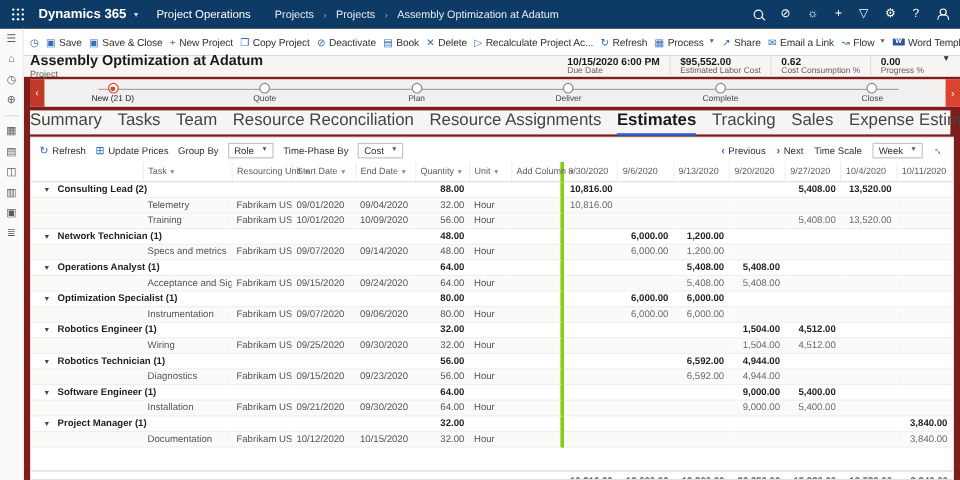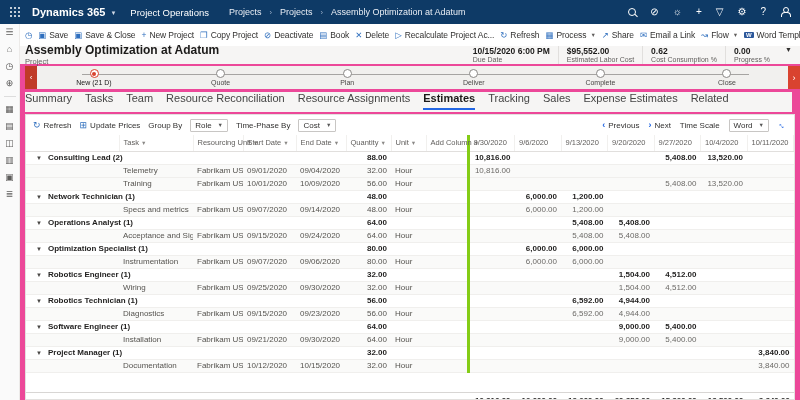--- a/index.html
+++ b/index.html
@@ -1,17 +1,17 @@
 <!DOCTYPE html>
 <html><head>
 <meta charset="utf-8">
 <style>
   *{margin:0;padding:0;box-sizing:border-box}
   html,body{width:800px;height:400px;overflow:hidden;font-family:"Liberation Sans",sans-serif;background:#fff}
-  .screen{position:relative;width:800px;height:400px;background:#ec4899}
+  .screen{position:relative;width:800px;height:400px;background:#7f1d1d}
 
   
   .topbar{position:absolute;top:0;left:0;right:0;height:24px;background:#0e3a66;display:flex;align-items:center;color:#fff;padding:0 10px}
   .waffle{display:grid;grid-template-columns:repeat(3,2px);grid-gap:2px;margin-right:12px;cursor:pointer}
   .waffle i{width:2px;height:2px;background:#fff;border-radius:50%}
   .brand{font-size:11px;font-weight:bold;white-space:nowrap}
   .tb-caret{font-size:6px;margin:2px 14px 0 5px;color:#cfd9e6}
   .app{font-size:9.5px;margin-right:20px;white-space:nowrap}
   .crumb{font-size:9px;color:#e8edf4;display:flex;gap:8px;align-items:center;white-space:nowrap}
   .crumb .sep{font-size:7.5px;color:#9fb3cc}
@@ -57,21 +57,21 @@
   .stages{position:absolute;top:0;left:0;right:0;bottom:0;display:flex;justify-content:space-between;padding:0 22px}
   .stage{display:flex;flex-direction:column;align-items:center;width:70px;cursor:pointer}
   .dot{width:9px;height:9px;border:1.5px solid #8a8886;border-radius:50%;background:#fff;margin-top:3px;position:relative}
   .stage.active .dot{border-color:#d9432f}
   .stage.active .dot::after{content:'';position:absolute;top:1.5px;left:1.5px;right:1.5px;bottom:1.5px;background:#d9432f;border-radius:50%}
   .stage .lbl{font-size:7px;color:#484644;margin-top:1px;white-space:nowrap}
   .stage.active .lbl{color:#1b1a19}
   .bpf-next{position:absolute;top:66px;right:0;width:12px;height:23px;background:#d9432f;color:#fff;font-size:9px;display:flex;align-items:center;justify-content:center;cursor:pointer}
 
   
-  .tabs{position:absolute;top:92px;left:25px;right:8px;height:20px;display:flex;gap:13px;align-items:flex-start;font-size:11px;color:#444;background:#f6f5f4}
+  .tabs{position:absolute;top:92px;left:25px;right:8px;height:20px;display:flex;gap:13px;align-items:center;font-size:14px;color:#444;background:#f6f5f4}
   .tab{padding-bottom:4px;white-space:nowrap;cursor:pointer;border-bottom:2px solid transparent}
   .tab.active{font-weight:bold;color:#1b1a19;border-bottom:2px solid #2266e3}
 
   
   .card{position:absolute;top:114px;left:25px;width:770px;bottom:0;background:#fff;border:1px solid #e3e1df;overflow:hidden}
   .gtb{height:20px;display:flex;align-items:center;gap:8px;padding:0 7px;font-size:8px;color:#323130;white-space:nowrap}
   .gtb .btn{display:flex;align-items:center;gap:3px;cursor:pointer}
   .gtb .ic{color:#2f6fbe;font-size:9px}
   .selbox{display:flex;align-items:center;gap:6px;border:1px solid #c8c6c4;border-radius:1px;padding:1px 4px;background:#fff;cursor:pointer}
   .selbox .cv{font-size:5.5px;color:#555}
@@ -309,21 +309,21 @@
         <span class="btn">
             <span class="nav-ch">‹</span>
             <span>Previous</span>
           </span>
         <span class="btn">
             <span class="nav-ch">›</span>
             <span>Next</span>
           </span>
         <span>Time Scale</span>
         <span class="selbox">
-            <span>Word</span>
+            <span>Week</span>
             <span class="cv">▼</span>
           </span>
         <span class="expand-ic">↔</span>
       </span>
     </div>
     <table>
       <colgroup>
         <col style="width:93px">
           <col style="width:74px">
           <col style="width:50px">

